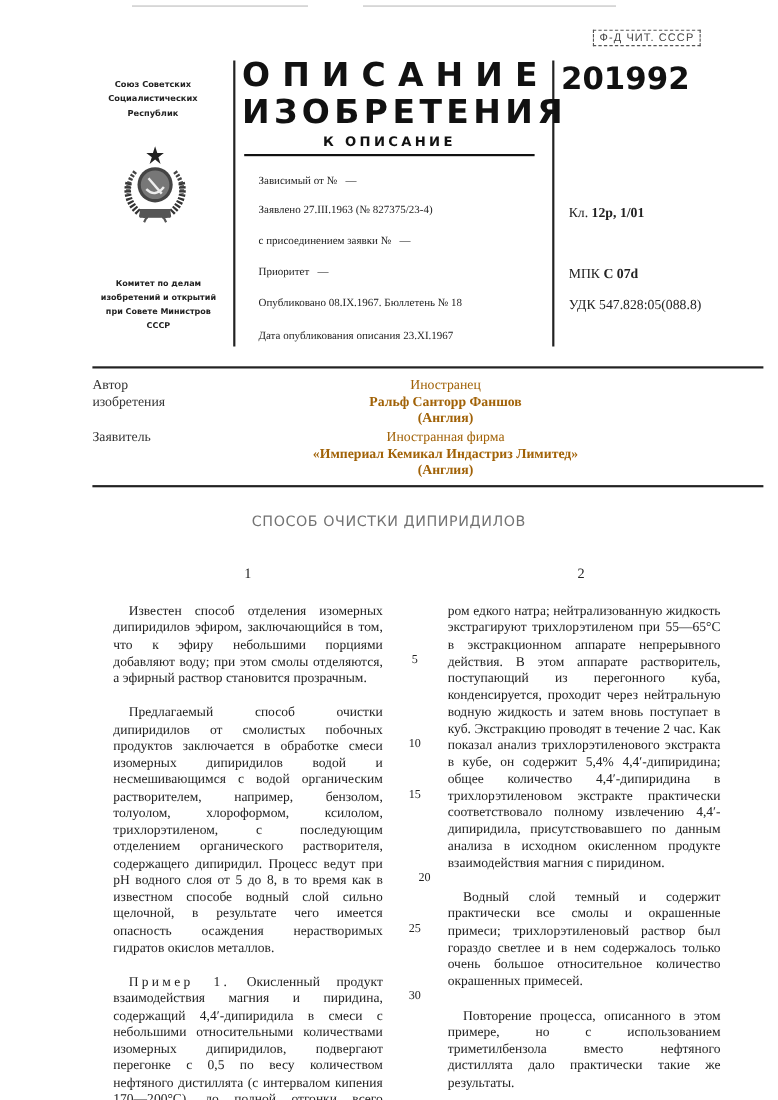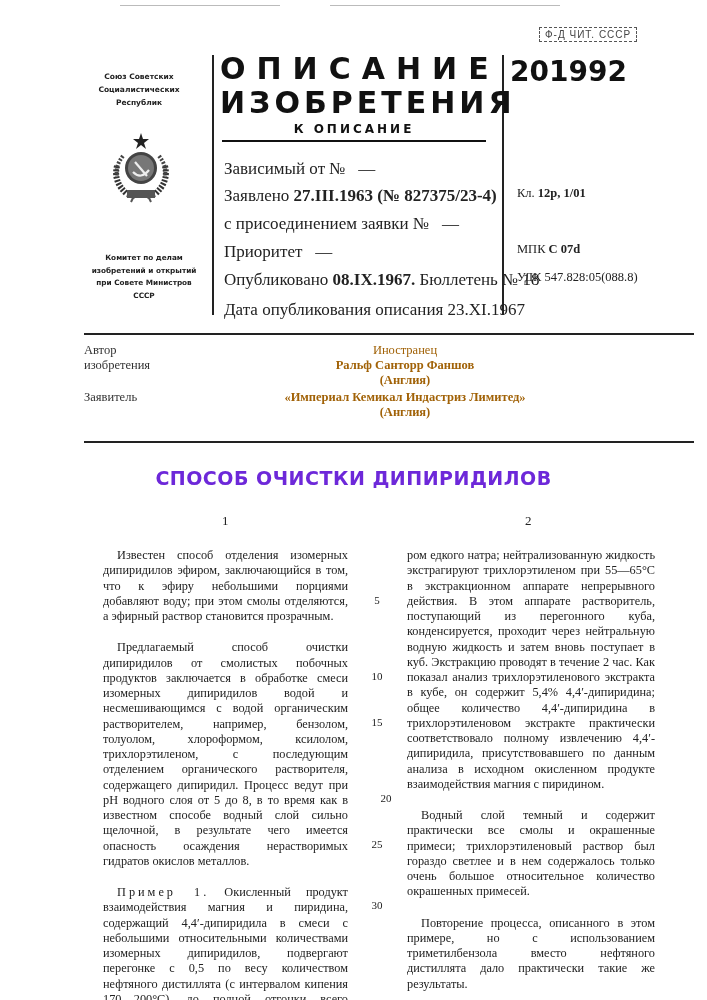--- a/index.html
+++ b/index.html
@@ -33,30 +33,30 @@
       color: #111;
     }
     .t1 { top: 52px; font-size: 30px; letter-spacing: 11px; line-height: 34px; }
     .t2 { top: 86px; font-size: 30px; letter-spacing: 4px; line-height: 34px; }
     .t3 { top: 122px; font-size: 12px; letter-spacing: 3px; }
     .title-rule { left: 222px; top: 140px; width: 264px; height: 2px; background: #111; }
     .patno {
       left: 510px; top: 55px; font-family: "DejaVu Sans", sans-serif;
       font-weight: bold; font-size: 28px; color: #111;
     }
-    .meta { left: 224px; font-size: 17px; color: #222; white-space: nowrap; }
-    .meta b { font-weight: bold; }
+    .meta { left: 235px; font-size: 10px; color: #222; white-space: nowrap; }
+    .meta b { font-weight: normal; }
     .side { left: 517px; font-size: 12.5px; color: #222; white-space: nowrap; }
     .hrule { left: 84px; width: 610px; height: 2px; background: #222; }
     .lbl { left: 84px; font-size: 12.5px; color: #333; line-height: 15px; }
     .ctr { left: 200px; width: 410px; text-align: center; font-size: 12.5px; color: #a16207; line-height: 15px; }
     .doc-title {
       left: 0; width: 707px; top: 467px; text-align: center;
-      font-family: "DejaVu Sans", sans-serif; font-weight: bold; font-size: 19px;
-      letter-spacing: 0.5px; color: #6d28d9;
+      font-family: "DejaVu Sans", sans-serif; font-weight: normal; font-size: 13px;
+      letter-spacing: 0.5px; color: #737373;
     }
     .colnum { font-size: 13px; color: #222; }
     .col {
       font-size: 12.3px; line-height: 15.25px; color: #222; text-align: justify;
     }
     .col p { margin: 16px; }
     .col p.ind { text-indent: 14px; }
     .col .sp { letter-spacing: 3px; }
     .ln { font-size: 11px; color: #222; width: 20px; text-align: center; }
   </style>
@@ -153,20 +153,21 @@
   <div>Автор</div>
   <div>изобретения</div>
 </div>
 <div class="abs ctr" style="top:343px;">
   <div>Иностранец</div>
   <div style="font-weight:bold;">Ральф Санторр Фаншов</div>
   <div style="font-weight:bold;">(Англия)</div>
 </div>
 <div class="abs lbl" style="top:390px;">Заявитель</div>
 <div class="abs ctr" style="top:390px;">
+  <div>Иностранная фирма</div>
   <div style="font-weight:bold;">«Империал Кемикал Индастриз Лимитед»</div>
   <div style="font-weight:bold;">(Англия)</div>
 </div>
 
 <div class="abs hrule" style="top:441px;"></div>
 
 <div class="abs doc-title">СПОСОБ ОЧИСТКИ ДИПИРИДИЛОВ</div>
 
 <div class="abs colnum" style="left:222px;top:513px;">1</div>
 <div class="abs colnum" style="left:525px;top:513px;">2</div>

